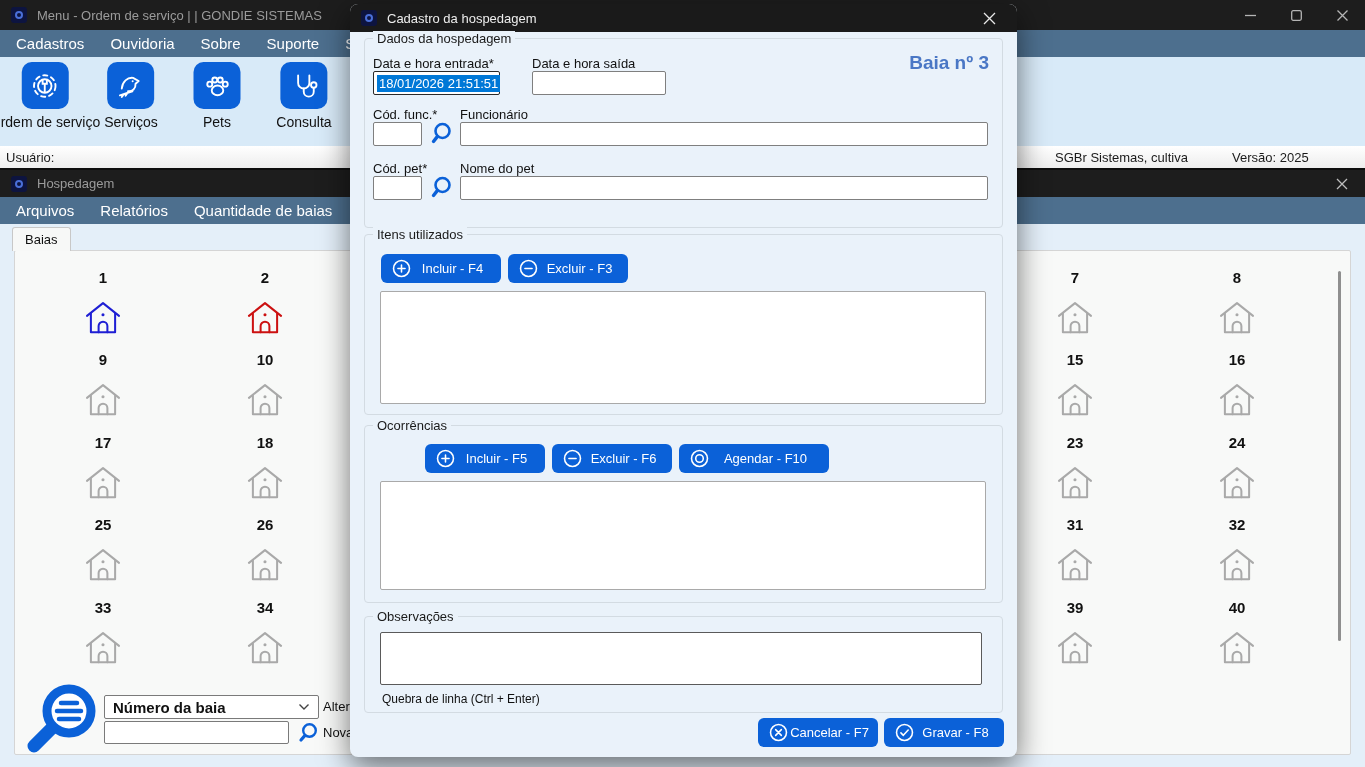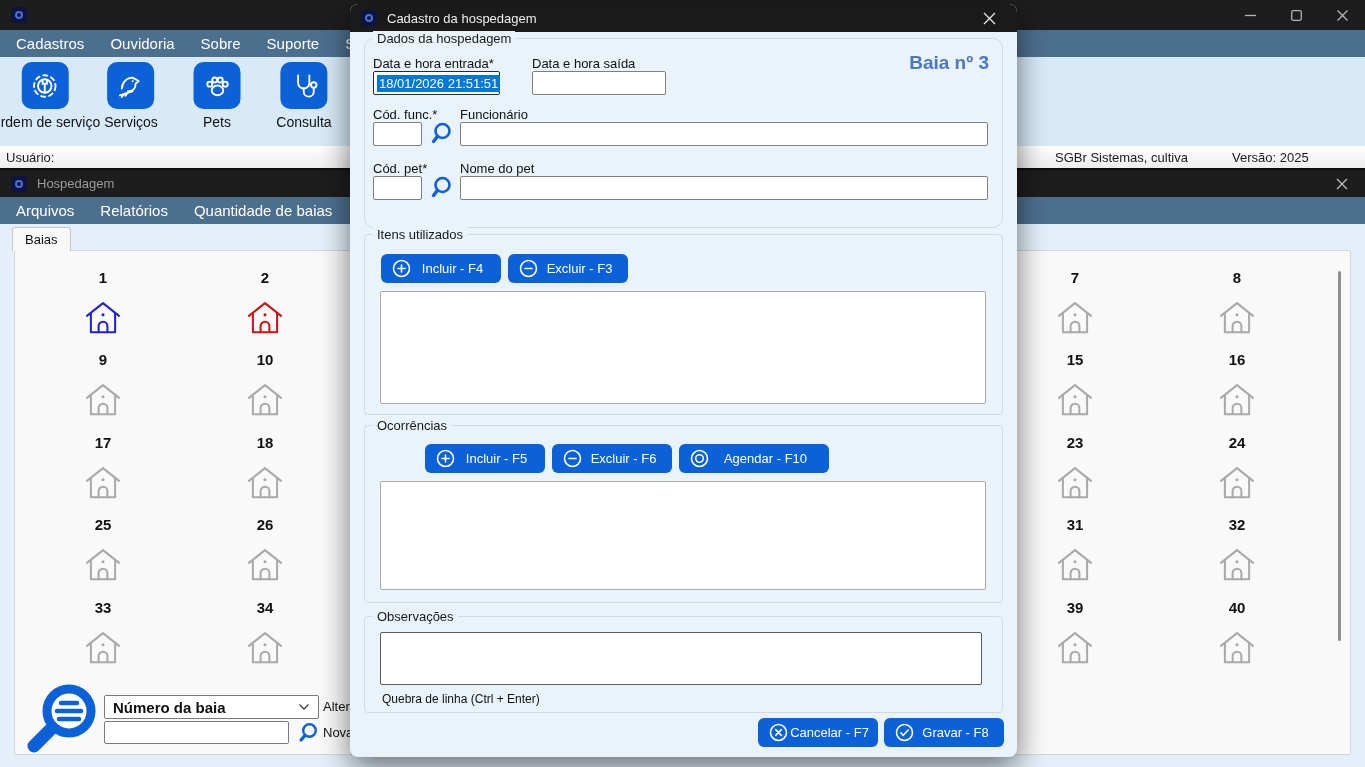--- a/index.html
+++ b/index.html
@@ -72,21 +72,21 @@
   #modal { position:absolute; left:350px; top:4px; width:667px; height:753px;
            background:#eaf2fa; border-radius:8px 8px 8px 8px; z-index:10;
            box-shadow:0 10px 30px rgba(0,0,0,.55); }
   #modal .titlebar { position:absolute; top:0; height:28px; background:#1a1a1a; color:#ededed;
                      border-radius:8px 8px 0 0; }
   #modal-close { position:absolute; right:8px; top:0; width:40px; height:28px;
                  display:flex; align-items:center; justify-content:center; }
   .grp { position:absolute; left:14px; width:639px; border:1px solid #d3dbe2; border-radius:4px; }
   .grp .legend { position:absolute; top:-8px; left:8px; background:#eaf2fa; padding:0 4px;
                  font-size:13px; color:#1a1a1a; }
-  #grp-dados { top:34px; height:190px;border-radius:10px; }
+  #grp-dados { top:34px; height:190px; }
   #grp-itens { top:230px; height:181px; }
   #grp-ocorr { top:421px; height:178px; }
   #grp-obs   { top:612px; height:97px; }
   .flabel { position:absolute; font-size:13px; color:#111; white-space:nowrap; }
   .tinput { position:absolute; background:#fff; border:1px solid #7f7f7f; border-radius:2px;
             height:24px; font-size:13px; padding:4px 3px; display:flex; align-items:center;
             font-family:"Liberation Sans", sans-serif; }
   .tinput.focused { border:1px solid #2a2a2a; }
   .selected-text { background:#0078d7; color:#fff; padding:1px 2px; font-size:13px; white-space:nowrap; }
   .maglink { position:absolute; width:26px; height:26px; background:none; border:none; padding:0; }
@@ -111,20 +111,21 @@
 </head>
 <body>
 
 <div id="stage">
 
   <section id="menu-window">
     <div class="titlebar">
       <span class="appicon">
           <i></i>
         </span>
+      <span>Menu - Ordem de serviço | | GONDIE SISTEMAS</span>
       <div class="wincontrols">
         <span class="wcbtn">
           <svg width="11" height="11" viewBox="0 0 11 11">
               <line x1="0" y1="5.5" x2="11" y2="5.5" stroke="#b5b5b5" stroke-width="1.3"></line>
             </svg>
         </span>
         <span class="wcbtn">
           <svg width="11" height="11" viewBox="0 0 11 11">
               <rect x="0.7" y="0.7" width="9.6" height="9.6" rx="1.5" fill="none" stroke="#b5b5b5" stroke-width="1.3"></rect>
             </svg>

